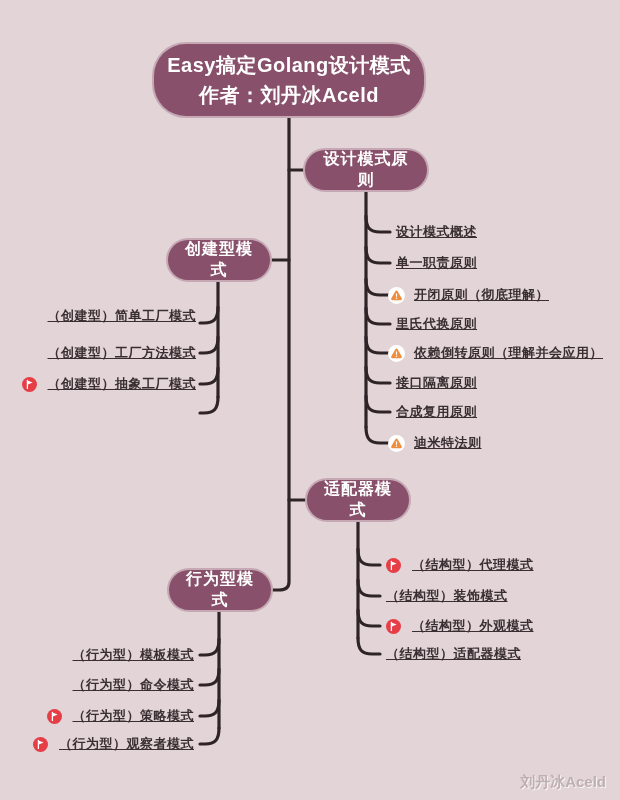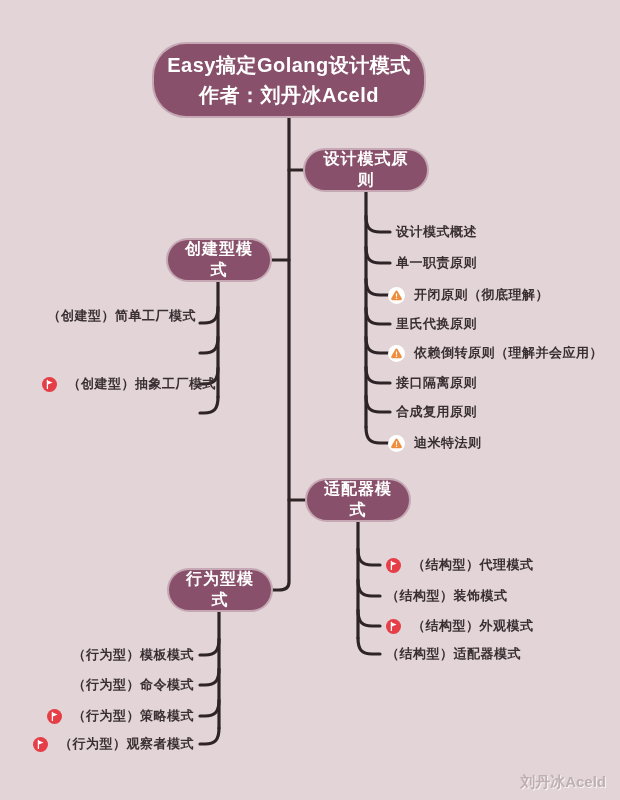--- a/index.html
+++ b/index.html
@@ -17,21 +17,21 @@
     flex-direction:column;font-size:20px;line-height:1.5;letter-spacing:0.5px;
   }
   .branch{height:44px;border-radius:22px;font-size:16px;letter-spacing:1px;padding:8px 14px;}
   .b1{left:303px;top:148px;width:126px;}
   .b2{left:166px;top:238px;width:106px;}
   .b3{left:305px;top:478px;width:106px;}
   .b4{left:167px;top:568px;width:106px;}
   .item{
     position:absolute;z-index:3;display:flex;align-items:center;
     transform:translateY(-50%);white-space:nowrap;
-    font-size:13px;font-weight:600;color:#392F33;letter-spacing:0.5px;
+    font-size:13px;font-weight:600;color:#392F33;letter-spacing:0.5px;text-decoration:underline;
   }
   .item .icon{display:inline-flex;align-items:center;justify-content:center;line-height:0;}
   .item .icon.warn{margin-right:9px;}
   .item .icon.flag{margin-right:11px;}
   .watermark{
     position:absolute;right:14px;bottom:8px;z-index:2;
     font-size:15px;font-weight:bold;color:#BFAFB3;
     text-shadow:1px 1px 0 rgba(255,255,255,0.75);
   }
 </style>
@@ -142,21 +142,24 @@
           <rect x="9.3" y="7.4" width="1.4" height="4.2" rx="0.7" fill="#FFFFFF"></rect>
           <circle cx="10" cy="13.3" r="0.95" fill="#FFFFFF"></circle>
         </svg>
     </span>
     <span class="label">迪米特法则</span>
   </div>
 
   <div class="item" style="right:424px;top:316px">
     <span class="label">（创建型）简单工厂模式</span>
   </div>
-  <div class="item" style="right:404px;top:384px">
+  <div class="item" style="right:424px;top:353px">
+    <span class="label">（创建型）工厂方法模式</span>
+  </div>
+  <div class="item" style="right:424px;top:384px">
     <span class="icon flag">
       <svg width="15" height="15" viewBox="0 0 20 20">
           <circle cx="10" cy="10" r="10" fill="#E63E47"></circle>
           <path d="M7.2 4.6 L7.2 15.2" stroke="#FFFFFF" stroke-width="1.7" stroke-linecap="round"></path>
           <path d="M7.2 4.8 L14.2 7.3 L7.2 10.2 Z" fill="#FFFFFF"></path>
         </svg>
     </span>
     <span class="label">（创建型）抽象工厂模式</span>
   </div>
 

